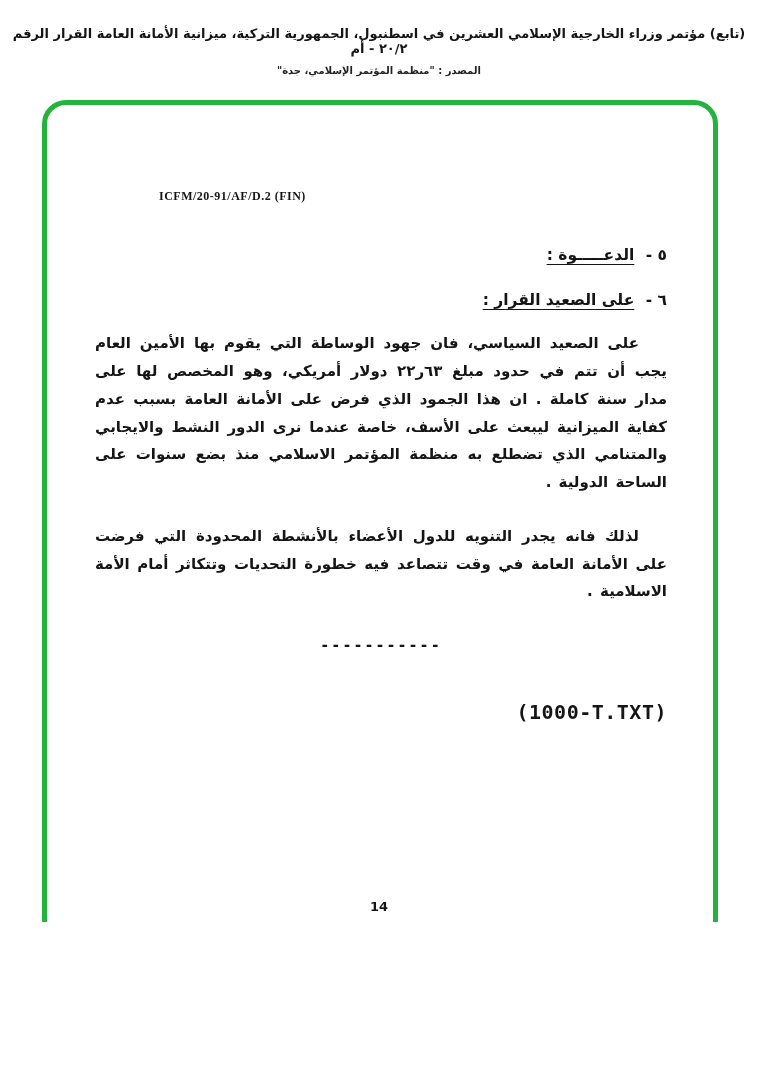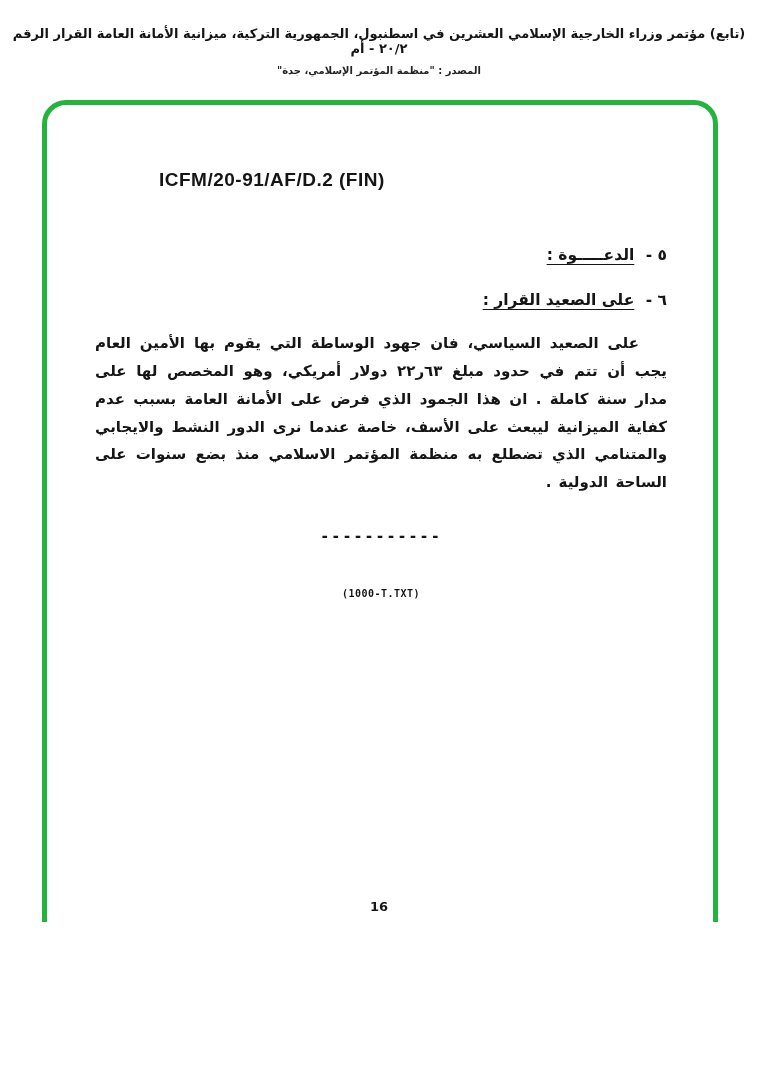--- a/index.html
+++ b/index.html
@@ -43,24 +43,24 @@
     border: 5px solid var(--border-green, #24b33c);
     border-radius: 24px;
     box-sizing: border-box;
     background: #ffffff;
   }
 
   
   .doc-ref {
     position: absolute;
     left: 112px;
-    top: 64px;
-    font-family: Liberation Sans, sans-serif;
+    top: 84px;
+    font-family: Liberation Serif, serif;
     font-weight: bold;
-    font-size: 19px;
+    font-size: 12px;
     letter-spacing: 0.5px;
     direction: ltr;
   }
 
   
   .content {
     position: absolute;
     top: 136px;
     left: 48px;
     right: 46px;
@@ -92,24 +92,24 @@
     text-align: center;
     font-family: "DejaVu Sans Mono", monospace;
     font-weight: bold;
     font-size: 15px;
     letter-spacing: 2px;
     margin: 14px 0 34px 0;
   }
 
   .footer-ref {
     direction: ltr;
-    text-align: center;
+    text-align: right;
     font-family: "DejaVu Sans Mono", monospace;
     font-weight: bold;
-    font-size: 10px;
+    font-size: 20px;
     letter-spacing: 0.5px;
     margin-top: 8px;
   }
 
   .page-number {
     position: absolute;
     bottom: 8px;
     left: 0;
     right: 0;
     text-align: center;
@@ -139,24 +139,25 @@
           <span class="sec-title">الدعـــــوة :</span>
         </div>
       </div>
 
       <div class="section">
         <div class="section-heading">
           <span class="sec-num">٦ -</span>
           <span class="sec-title">على الصعيد القرار :</span>
         </div>
         <p class="para">على الصعيد السياسي، فان جهود الوساطة التي يقوم بها الأمين العام يجب أن تتم في حدود مبلغ ٦٣ر٢٢ دولار أمريكي، وهو المخصص لها على مدار سنة كاملة . ان هذا الجمود الذي فرض على الأمانة العامة بسبب عدم كفاية الميزانية ليبعث على الأسف، خاصة عندما نرى الدور النشط والايجابي والمتنامي الذي تضطلع به منظمة المؤتمر الاسلامي منذ بضع سنوات على الساحة الدولية .</p>
+        <p class="para">لذلك فانه يجدر التنويه للدول الأعضاء بالأنشطة المحدودة التي فرضت على الأمانة العامة في وقت تتصاعد فيه خطورة التحديات وتتكاثر أمام الأمة الاسلامية .</p>
       </div>
 
       <div class="separator">-----------</div>
 
       <div class="footer-ref">(1000-T.TXT)</div>
 
     </div>
   </div>
 
-  <div class="page-number">16</div>
+  <div class="page-number">14</div>
 
 </div>
 
 </body></html>

